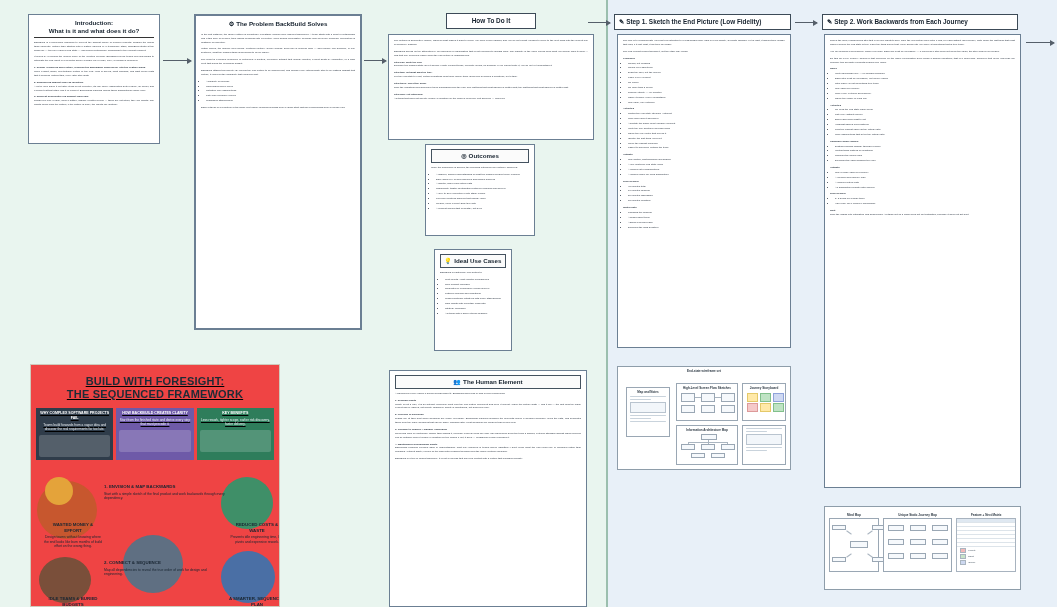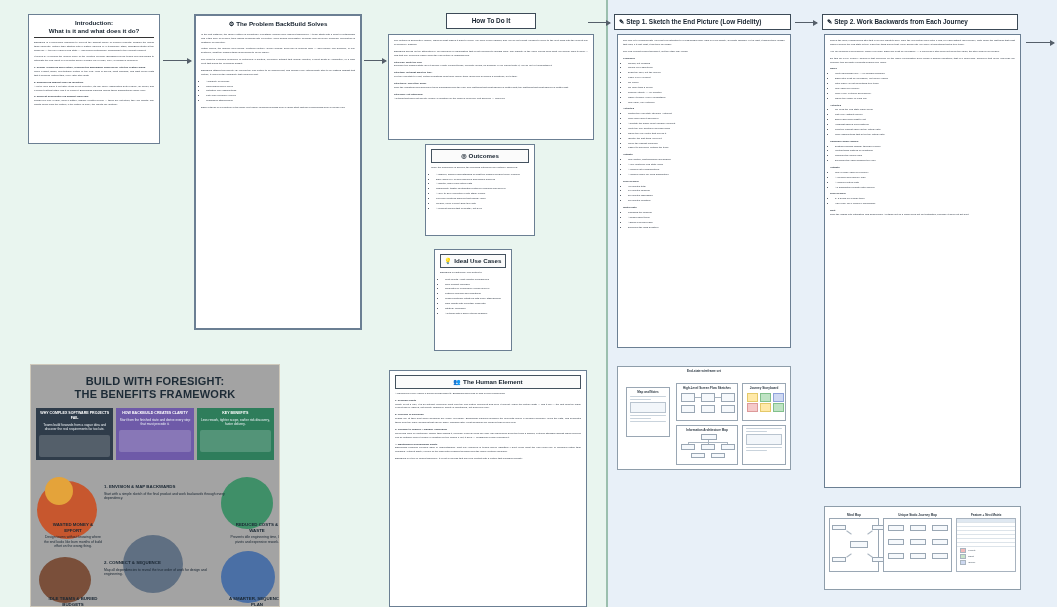--- a/index.html
+++ b/index.html
@@ -101,24 +101,25 @@
     top: -2.5px;
     border-left: 5px solid #555f6a;
     border-top: 3px solid transparent;
     border-bottom: 3px solid transparent;
   }
 
   
   .poster {
     position: absolute;
     left: 30px; top: 364px; width: 250px; height: 243px;
-    background: #a3a3a3;
+    background: #ef4444;
     border: 1px solid #cfc9bb;
     overflow: hidden;
     box-sizing: border-box;
+    text-decoration: underline;
   }
   .poster-title {
     font-size: 11px;
     font-weight: bold;
     color: #1d2b36;
     text-align: center;
     line-height: 1.15;
     margin: 10px 6px 8px 6px;
     letter-spacing: .2px;
   }
@@ -369,21 +370,21 @@
       <p>Removing work is emotionally harder than adding it, because removal looks like loss. The framework gives the team a shared, external standard against which removal can be justified: does it enable a condition on the chain? If not, it goes — regardless of who proposed it.</p>
       <span class="h">4. Maintaining Psychological Safety</span>
       <p>Backwards planning exposes gaps in understanding. That only happens in teams where admitting 'I don't know what the end looks like' is rewarded rather than punished. Without safety, people fill the gaps with confident guesses and the whole method collapses.</p>
       <p>BackBuild is a tool of honest discipline. It is not a process that survives contact with a culture that punishes honesty.</p>
     </div>
   </div>
 
   <div class="poster">
     <div class="poster-title">
       <span>BUILD WITH FORESIGHT:</span><br>
-      <span>THE BENEFITS FRAMEWORK</span>
+      <span>THE SEQUENCED FRAMEWORK</span>
     </div>
     <div class="poster-cols">
       <div class="poster-col" style="background:#2f3c4a;">
         <span class="ch">WHY COMPLEX SOFTWARE PROJECTS FAIL</span>
         <span class="cbody">Teams build forwards from a vague idea and discover the real requirements far too late.</span>
         <div class="thumb"></div>
       </div>
       <div class="poster-col" style="background:#6e5aa8;">
         <span class="ch">HOW BACKBUILD CREATES CLARITY</span>
         <span class="cbody">Start from the finished state and derive every step that must precede it.</span>

